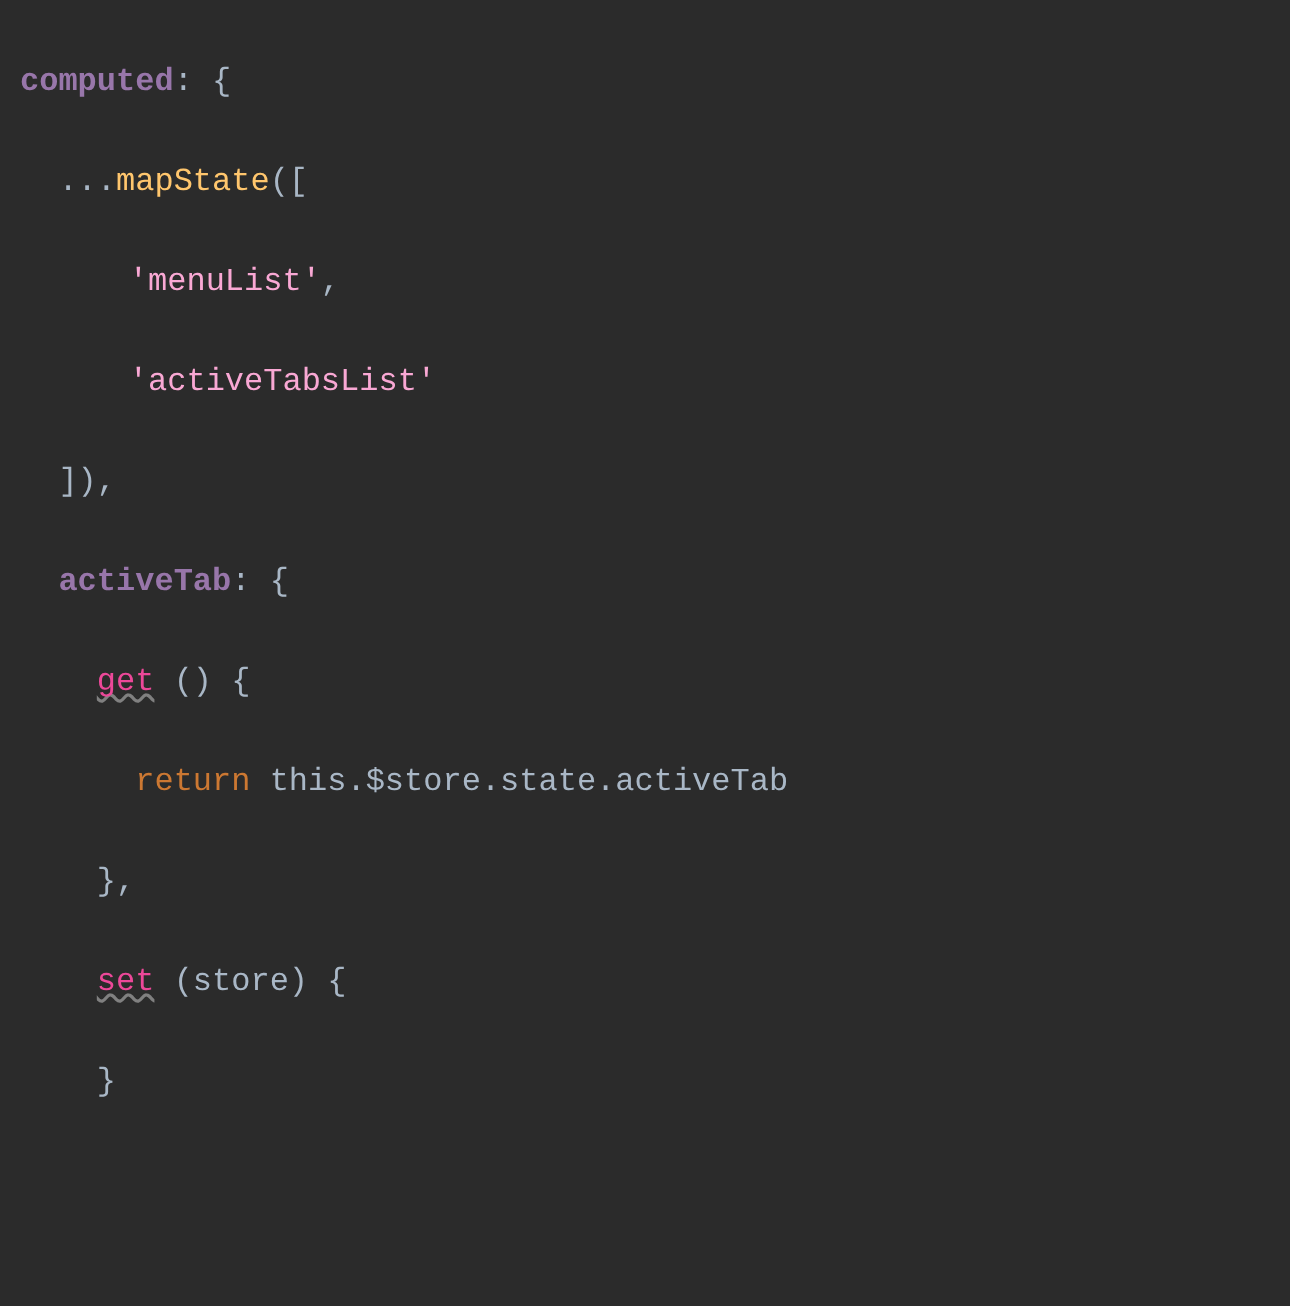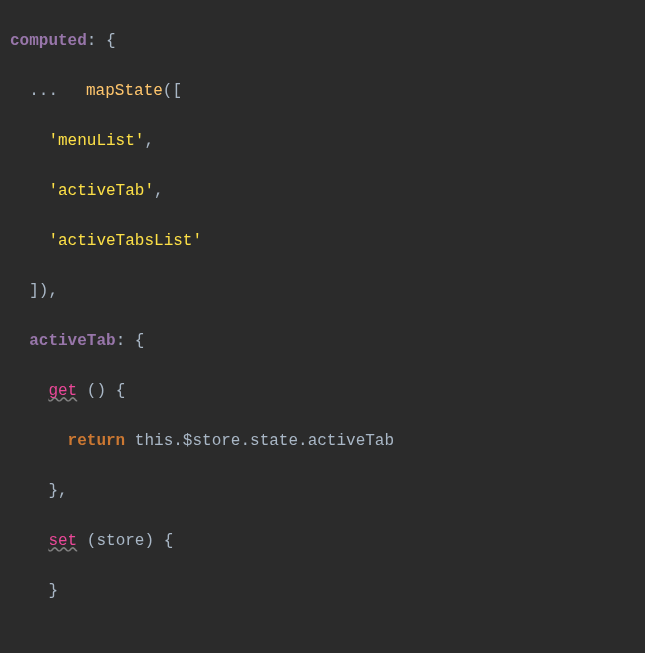--- a/index.html
+++ b/index.html
@@ -13,34 +13,33 @@
     overflow: hidden;
   }
   .editor {
     padding: 4px 0 4px 10px;
     color: #a9b7c6;
     white-space: pre;
   }
   .line { display: block; }
   
   .kw-prop   { color: #9876aa; font-weight: bold; }   
-  .kw-ret    { color: #cc7832; font-weight: bold; }   
-  .fn        { color: #ffc66d; margin-left: 28px; }   
-  .str       { color: #fde047; }
+  .kw-ret    { color: #cc7832; }   
+  .fn        { color: #ffc66d; }   
+  .str       { color: #f9a8d4; margin-left: 16px; }
   .punct     { color: #a9b7c6; }
   .getset    { color: #ec4899; text-decoration: underline wavy #808080; text-decoration-skip-ink: none; }
 </style>
 </head>
 <body>
 
 <div class="editor">
 <span class="line"><span class="kw-prop">computed</span><span class="punct">: {</span></span>
 <span class="line"><span class="punct">  ...</span><span class="fn">mapState</span><span class="punct">([</span></span>
 <span class="line"><span>    </span><span class="str">'menuList'</span><span class="punct">,</span></span>
-<span class="line"><span>    </span><span class="str">'activeTab'</span><span class="punct">,</span></span>
 <span class="line"><span>    </span><span class="str">'activeTabsList'</span></span>
 <span class="line"><span class="punct">  ]),</span></span>
 <span class="line"><span>  </span><span class="kw-prop">activeTab</span><span class="punct">: {</span></span>
 <span class="line"><span>    </span><span class="getset">get</span><span class="punct"> () {</span></span>
 <span class="line"><span>      </span><span class="kw-ret">return</span><span class="punct"> this.$store.state.activeTab</span></span>
 <span class="line"><span class="punct">    },</span></span>
 <span class="line"><span>    </span><span class="getset">set</span><span class="punct"> (store) {</span></span>
 <span class="line"><span class="punct">    }</span></span>
 
 

